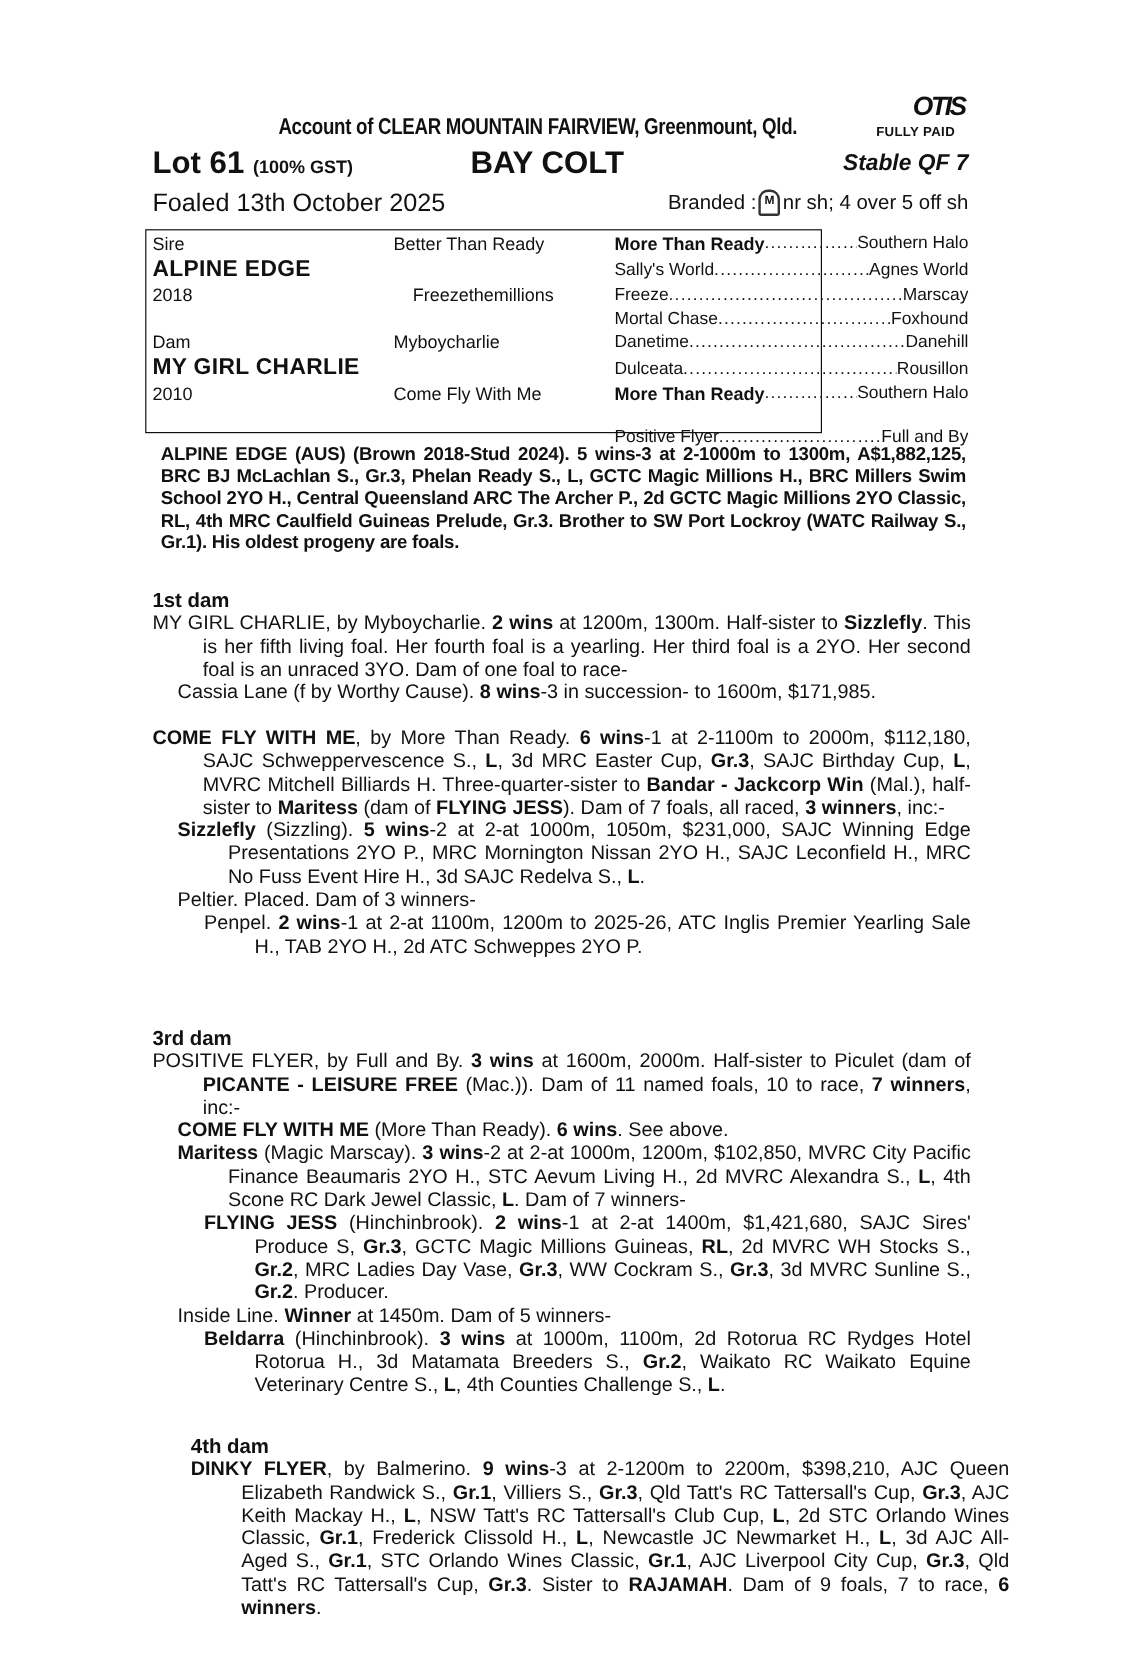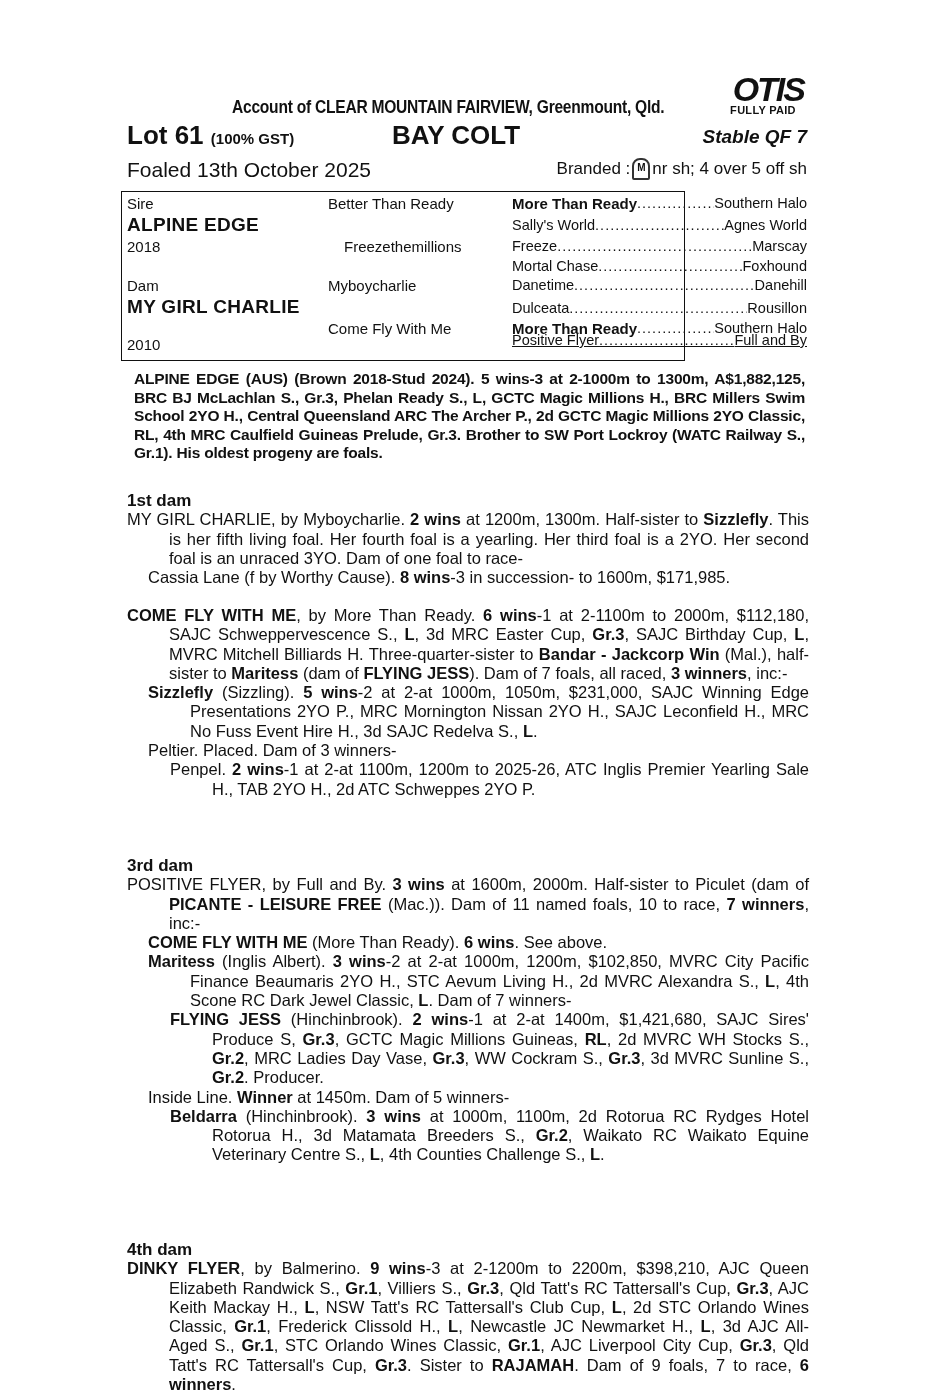--- a/index.html
+++ b/index.html
@@ -1,20 +1,20 @@
 <!DOCTYPE html>
 <html><head>
 <meta charset="utf-8">
 <style>
   html, body { margin: 0; padding: 0; background: #ffffff; }
   body { width: 938px; height: 1400px; position: relative; color: #111; font-family: "Liberation Sans", sans-serif; overflow: hidden; }
   .abs { position: absolute; }
   .account { left: 232px; top: 96px; font-size: 19px; font-weight: bold; letter-spacing: -0.3px; transform: scaleX(0.82); transform-origin: left top; white-space: nowrap; }
   .logo { left: 718px; top: 74px; width: 90px; }
-  .logo-main { font-size: 34px; font-weight: bold; font-style: italic; letter-spacing: -2px; line-height: 30px; text-align: right; padding-right: 4px; }
+  .logo-main { font-size: 22px; font-weight: bold; font-style: italic; letter-spacing: -2px; line-height: 30px; text-align: right; padding-right: 4px; }
   .logo-sub { font-size: 11px; font-weight: bold; letter-spacing: 0.3px; text-align: center; }
   .lot { left: 127px; top: 120px; font-size: 26px; font-weight: 900; white-space: nowrap; }
   .lot small { font-size: 15px; font-weight: bold; }
   .sex { left: 392px; top: 120px; font-size: 26px; font-weight: 900; }
   .stable { right: 131px; top: 126px; font-size: 19px; font-weight: bold; font-style: italic; }
   .foaled { left: 127px; top: 158px; font-size: 21px; font-weight: 300; }
   .brand { right: 131px; top: 158px; font-size: 17px; display: flex; align-items: center; gap: 2px; white-space: nowrap; }
   .brand-icon { display: inline-block; width: 18px; height: 22px; border: 2px solid #333; border-radius: 8px 8px 2px 2px; font-size: 10px; font-weight: bold; text-align: center; line-height: 16px; box-sizing: border-box; }
   .pedigree { left: 121px; top: 191px; width: 564px; height: 170px; border: 1.5px solid #111; box-sizing: border-box; }
   .ped { position: absolute; font-size: 15px; white-space: nowrap; }
@@ -57,21 +57,21 @@
   <span class="brand-icon">M</span>
   <span>nr sh; 4 over 5 off sh</span>
 </div>
 
 <div class="abs pedigree">
   <div class="ped" style="left:5px;top:3px;">Sire</div>
   <div class="ped big" style="left:5px;top:22px;">ALPINE EDGE</div>
   <div class="ped" style="left:5px;top:46px;">2018</div>
   <div class="ped" style="left:5px;top:85px;">Dam</div>
   <div class="ped big" style="left:5px;top:104px;">MY GIRL CHARLIE</div>
-  <div class="ped" style="left:5px;top:128px;margin-top:16px;">2010</div>
+  <div class="ped" style="left:5px;top:128px;">2010</div>
 
   <div class="ped" style="left:206px;top:3px;">Better Than Ready</div>
   <div class="ped" style="left:206px;top:46px;margin-left:16px;">Freezethemillions</div>
   <div class="ped" style="left:206px;top:85px;">Myboycharlie</div>
   <div class="ped" style="left:206px;top:128px;">Come Fly With Me</div>
 
   <div class="ped-row" style="top:3px;">
       <span class="l b">More Than Ready</span>
       <span class="dots"></span>
       <span class="r">Southern Halo</span>
@@ -99,21 +99,21 @@
   <div class="ped-row" style="top:108px;">
       <span class="l">Dulceata</span>
       <span class="dots"></span>
       <span class="r">Rousillon</span>
     </div>
   <div class="ped-row" style="top:128px;">
       <span class="l b">More Than Ready</span>
       <span class="dots"></span>
       <span class="r">Southern Halo</span>
     </div>
-  <div class="ped-row" style="top:140px;text-decoration:underline;">
+  <div class="ped-row" style="top:164px;">
       <span class="l">Positive Flyer</span>
       <span class="dots"></span>
       <span class="r">Full and By</span>
     </div>
 </div>
 
 <div class="abs sire-note">ALPINE EDGE (AUS) (Brown 2018-Stud 2024). 5 wins-3 at 2-1000m to 1300m, A$1,882,125, BRC BJ McLachlan S., Gr.3, Phelan Ready S., L, GCTC Magic Millions H., BRC Millers Swim School 2YO H., Central Queensland ARC The Archer P., 2d GCTC Magic Millions 2YO Classic, RL, 4th MRC Caulfield Guineas Prelude, Gr.3. Brother to SW Port Lockroy (WATC Railway S., Gr.1). His oldest progeny are foals.</div>
 
 <div class="abs section" style="top:491px;">
   <div class="hd">1st dam</div>
@@ -130,25 +130,25 @@
       <div class="p i1"><span>Peltier. Placed. Dam of 3 winners-</span></div>
       <div class="p i2"><span>Penpel. </span><span class="b">2 wins</span><span>-1 at 2-at 1100m, 1200m to 2025-26, ATC Inglis Premier Yearling Sale H., TAB 2YO H., 2d ATC Schweppes 2YO P.</span></div>
     </div>
 </div>
 
 <div class="abs section" style="top:856px;">
   <div class="hd">3rd dam</div>
   <div class="paras">
       <div class="p i0"><span>POSITIVE FLYER, by Full and By. </span><span class="b">3 wins</span><span> at 1600m, 2000m. Half-sister to Piculet (dam of </span><span class="b">PICANTE - LEISURE FREE</span><span> (Mac.)). Dam of 11 named foals, 10 to race, </span><span class="b">7 winners</span><span>, inc:-</span></div>
       <div class="p i1"><span class="b">COME FLY WITH ME</span><span> (More Than Ready). </span><span class="b">6 wins</span><span>. See above.</span></div>
-      <div class="p i1"><span class="b">Maritess</span><span> (Inglis Albert). </span><span class="b">3 wins</span><span>-2 at 2-at 1000m, 1200m, $102,850, MVRC City Pacific Finance Beaumaris 2YO H., STC Aevum Living H., 2d MVRC Alexandra S., </span><span class="b">L</span><span>, 4th Scone RC Dark Jewel Classic, </span><span class="b">L</span><span>. Dam of 7 winners-</span></div>
+      <div class="p i1"><span class="b">Maritess</span><span> (Magic Marscay). </span><span class="b">3 wins</span><span>-2 at 2-at 1000m, 1200m, $102,850, MVRC City Pacific Finance Beaumaris 2YO H., STC Aevum Living H., 2d MVRC Alexandra S., </span><span class="b">L</span><span>, 4th Scone RC Dark Jewel Classic, </span><span class="b">L</span><span>. Dam of 7 winners-</span></div>
       <div class="p i2"><span class="b">FLYING JESS</span><span> (Hinchinbrook). </span><span class="b">2 wins</span><span>-1 at 2-at 1400m, $1,421,680, SAJC Sires' Produce S, </span><span class="b">Gr.3</span><span>, GCTC Magic Millions Guineas, </span><span class="b">RL</span><span>, 2d MVRC WH Stocks S., </span><span class="b">Gr.2</span><span>, MRC Ladies Day Vase, </span><span class="b">Gr.3</span><span>, WW Cockram S., </span><span class="b">Gr.3</span><span>, 3d MVRC Sunline S., </span><span class="b">Gr.2</span><span>. Producer.</span></div>
       <div class="p i1"><span>Inside Line. </span><span class="b">Winner</span><span> at 1450m. Dam of 5 winners-</span></div>
       <div class="p i2"><span class="b">Beldarra</span><span> (Hinchinbrook). </span><span class="b">3 wins</span><span> at 1000m, 1100m, 2d Rotorua RC Rydges Hotel Rotorua H., 3d Matamata Breeders S., </span><span class="b">Gr.2</span><span>, Waikato RC Waikato Equine Veterinary Centre S., </span><span class="b">L</span><span>, 4th Counties Challenge S., </span><span class="b">L</span><span>.</span></div>
     </div>
 </div>
 
-<div class="abs section" style="top:1240px;">
+<div class="abs section" style="top:1196px;margin-left:32px;">
   <div class="hd">4th dam</div>
   <div class="paras">
       <div class="p i0"><span class="b">DINKY FLYER</span><span>, by Balmerino. </span><span class="b">9 wins</span><span>-3 at 2-1200m to 2200m, $398,210, AJC Queen Elizabeth Randwick S., </span><span class="b">Gr.1</span><span>, Villiers S., </span><span class="b">Gr.3</span><span>, Qld Tatt's RC Tattersall's Cup, </span><span class="b">Gr.3</span><span>, AJC Keith Mackay H., </span><span class="b">L</span><span>, NSW Tatt's RC Tattersall's Club Cup, </span><span class="b">L</span><span>, 2d STC Orlando Wines Classic, </span><span class="b">Gr.1</span><span>, Frederick Clissold H., </span><span class="b">L</span><span>, Newcastle JC Newmarket H., </span><span class="b">L</span><span>, 3d AJC All-Aged S., </span><span class="b">Gr.1</span><span>, STC Orlando Wines Classic, </span><span class="b">Gr.1</span><span>, AJC Liverpool City Cup, </span><span class="b">Gr.3</span><span>, Qld Tatt's RC Tattersall's Cup, </span><span class="b">Gr.3</span><span>. Sister to </span><span class="b">RAJAMAH</span><span>. Dam of 9 foals, 7 to race, </span><span class="b">6 winners</span><span>.</span></div>
     </div>
 </div>
 
 </body></html>

